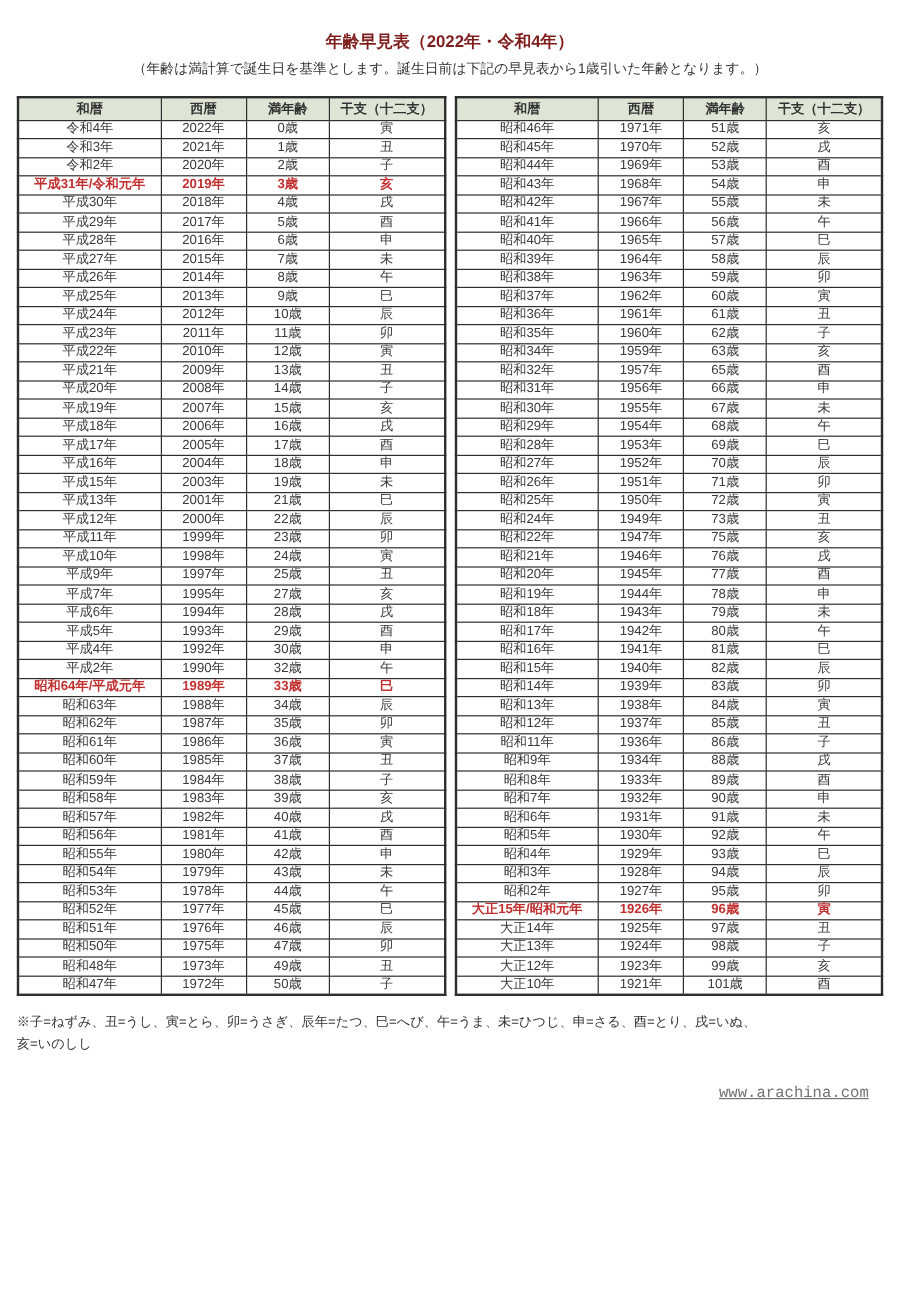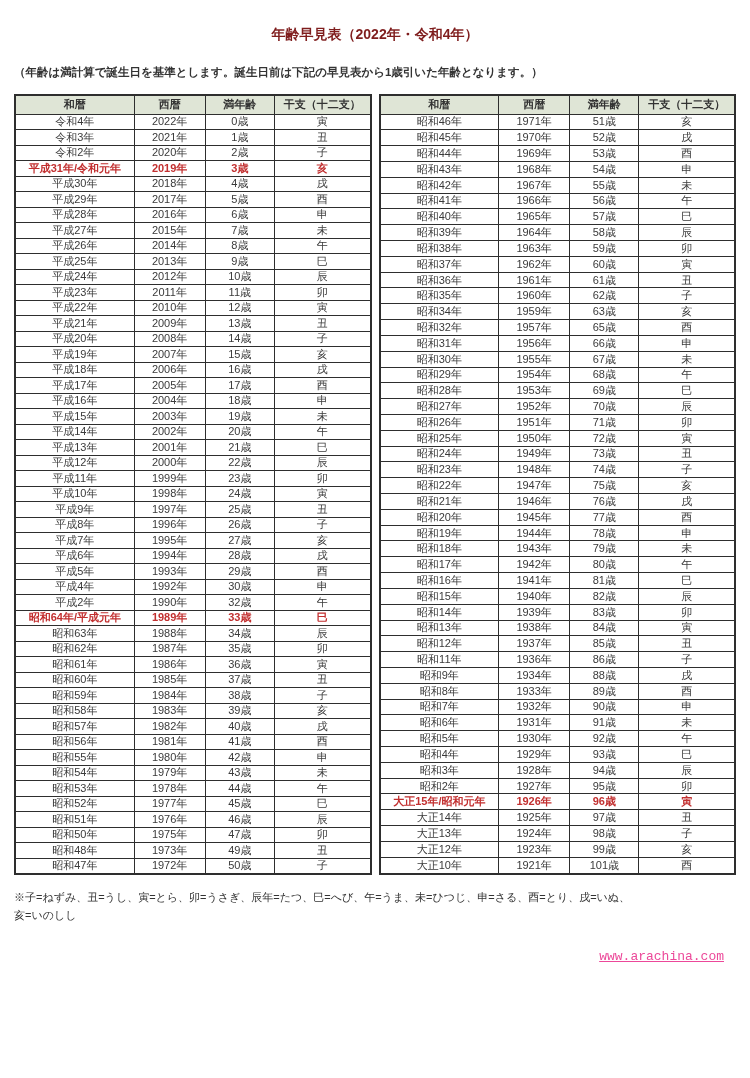--- a/index.html
+++ b/index.html
@@ -13,26 +13,26 @@
   .page { padding: 24px 14px 0 14px; }
 
   .title {
     text-align: center;
     font-size: 14px;
     font-weight: bold;
     color: #7f1d1d;
     line-height: 20px;
   }
   .subtitle {
-    text-align: left;
+    text-align: center;
     font-size: 11.5px;
-    font-weight: bold;
+    font-weight: normal;
     color: #333333;
     line-height: 20px;
-    margin-top: 18px;
+    margin-top: 4px;
   }
 
   .tables-wrap {
     display: flex;
     gap: 7px;
     margin-top: 12px;
   }
   table.age-table {
     flex: 1;
     border-collapse: collapse;
@@ -77,21 +77,21 @@
   }
 
   .site-link-row {
     margin-top: 22px;
     text-align: right;
     padding-right: 12px;
   }
   .site-link {
     font-family: "Liberation Mono", monospace;
     font-size: 13px;
-    color: #ec4899;
+    color: #737373;
   }
 </style>
 </head>
 <body>
 
 <div class="page">
 
   <div class="title">年齢早見表（2022年・令和4年）</div>
   <div class="subtitle">（年齢は満計算で誕生日を基準とします。誕生日前は下記の早見表から1歳引いた年齢となります。）</div>
 
@@ -227,26 +227,20 @@
             <td>18歳</td>
             <td>申</td>
           </tr>
           <tr>
             <td>平成15年</td>
             <td>2003年</td>
             <td>19歳</td>
             <td>未</td>
           </tr>
           <tr>
-            <td>平成14年</td>
-            <td>2002年</td>
-            <td>20歳</td>
-            <td>午</td>
-          </tr>
-          <tr>
             <td>平成13年</td>
             <td>2001年</td>
             <td>21歳</td>
             <td>巳</td>
           </tr>
           <tr>
             <td>平成12年</td>
             <td>2000年</td>
             <td>22歳</td>
             <td>辰</td>
@@ -261,26 +255,20 @@
             <td>平成10年</td>
             <td>1998年</td>
             <td>24歳</td>
             <td>寅</td>
           </tr>
           <tr>
             <td>平成9年</td>
             <td>1997年</td>
             <td>25歳</td>
             <td>丑</td>
-          </tr>
-          <tr>
-            <td>平成8年</td>
-            <td>1996年</td>
-            <td>26歳</td>
-            <td>子</td>
           </tr>
           <tr>
             <td>平成7年</td>
             <td>1995年</td>
             <td>27歳</td>
             <td>亥</td>
           </tr>
           <tr>
             <td>平成6年</td>
             <td>1994年</td>
@@ -552,26 +540,20 @@
             <td>72歳</td>
             <td>寅</td>
           </tr>
           <tr>
             <td>昭和24年</td>
             <td>1949年</td>
             <td>73歳</td>
             <td>丑</td>
           </tr>
           <tr>
-            <td>昭和23年</td>
-            <td>1948年</td>
-            <td>74歳</td>
-            <td>子</td>
-          </tr>
-          <tr>
             <td>昭和22年</td>
             <td>1947年</td>
             <td>75歳</td>
             <td>亥</td>
           </tr>
           <tr>
             <td>昭和21年</td>
             <td>1946年</td>
             <td>76歳</td>
             <td>戌</td>

